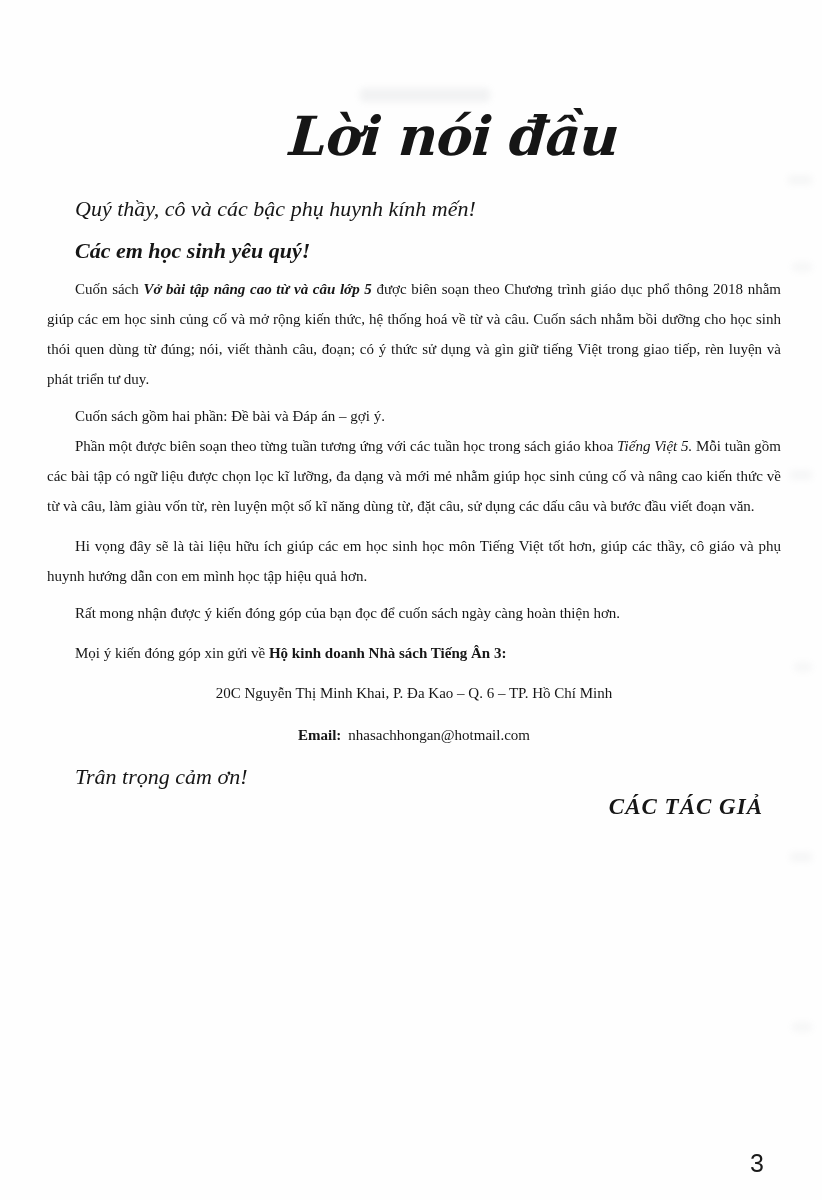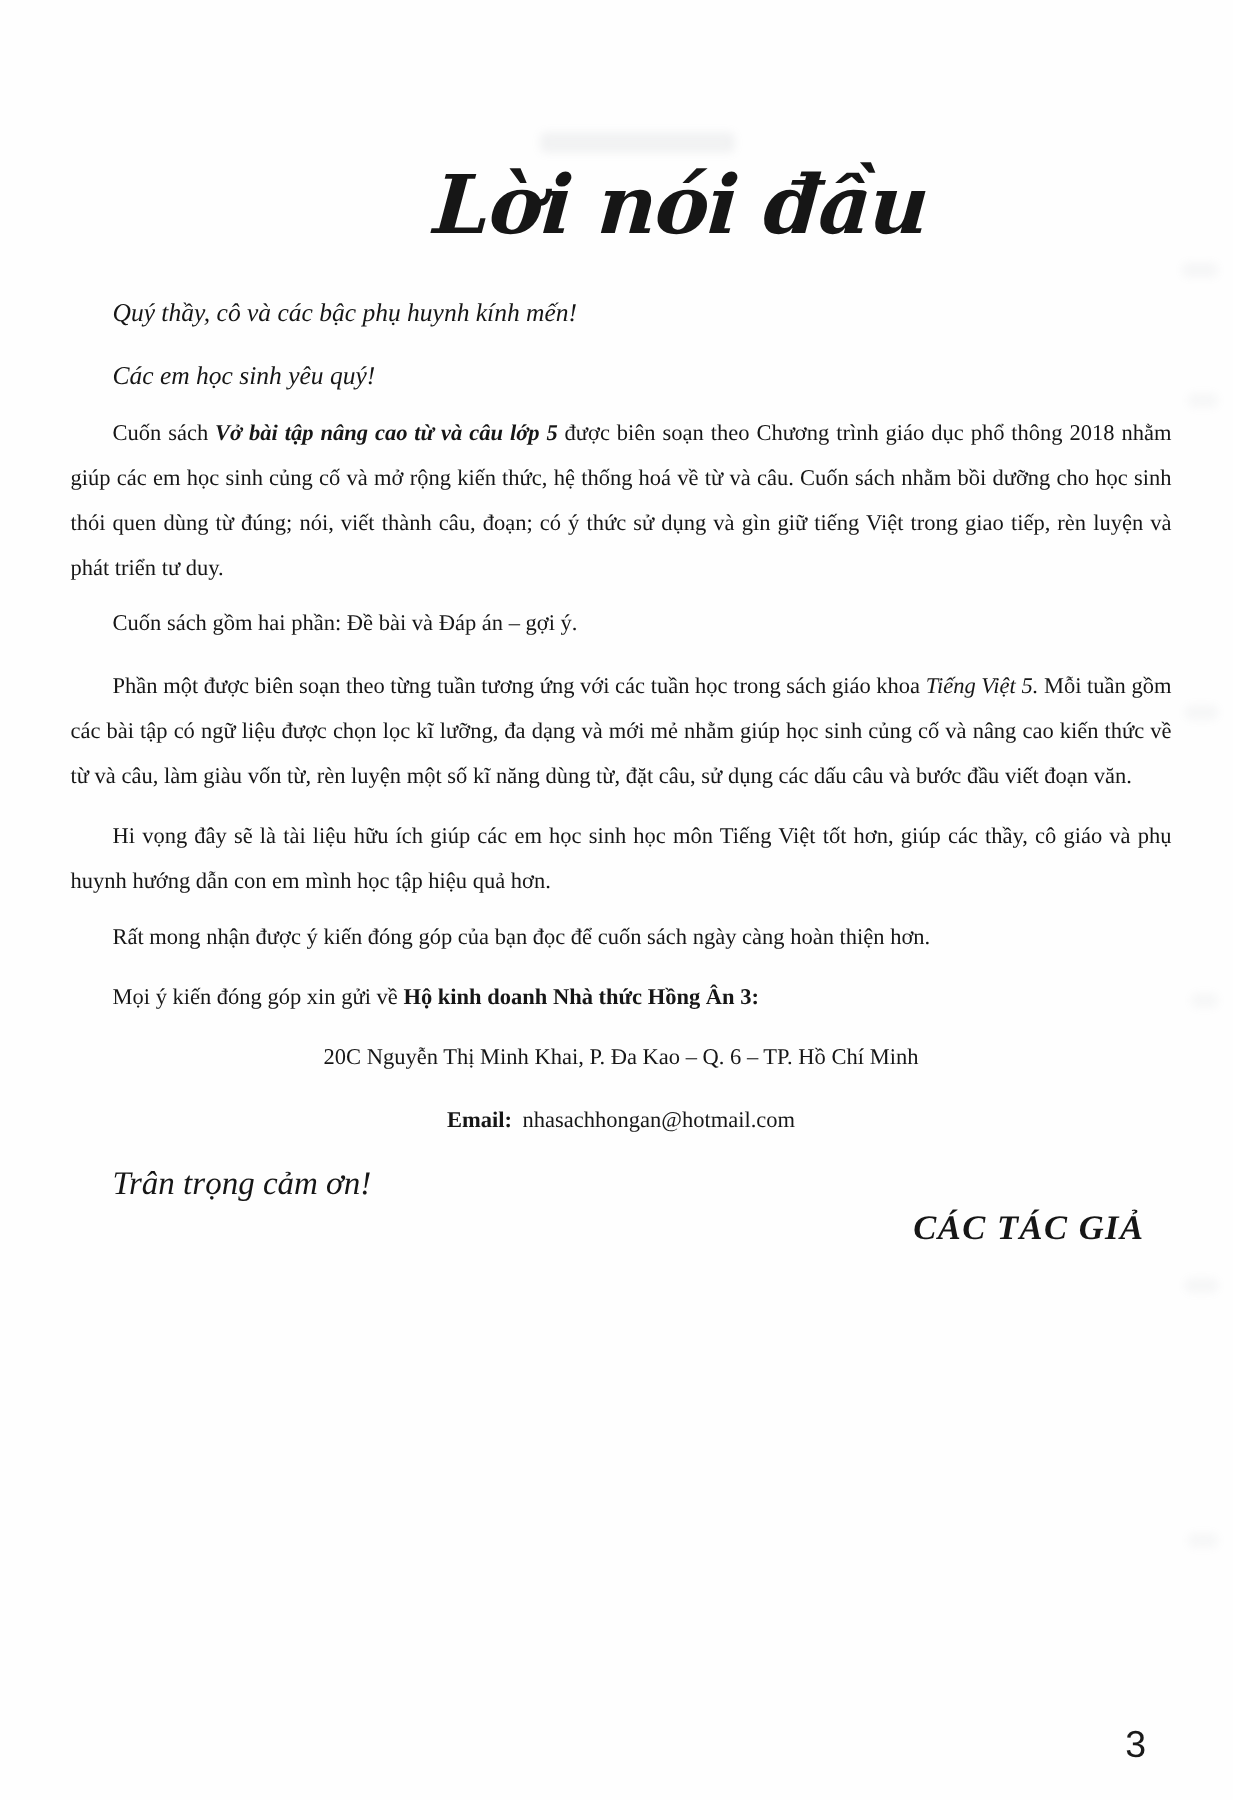--- a/index.html
+++ b/index.html
@@ -27,31 +27,31 @@
     letter-spacing:-1px;
   }
   p{
     margin:0;
     font-size:15px;
     line-height:30px;
   }
   .greet{
     font-style:italic;
     text-indent:28px;
-    font-size:17px;
+    font-size:22px;
   }
   .greet.first{margin-top:22px;}
-  .greet.second{margin-top:12px;}
+  .greet.second{margin-top:12px;font-weight:bold;}
   .body{
     text-align:justify;
     text-indent:28px;
   }
   .m8{margin-top:8px;}
   .m7{margin-top:7px;}
-  .m12{margin-top:12px;}
+  .m12{}
   .m5{margin-top:5px;}
   .m10{margin-top:10px;}
   .book-title{font-weight:bold;font-style:italic;}
   .center-line{text-align:center;margin-top:10px;}
   .center-line.email{margin-top:12px;}
   .email-value{margin-left:7px;}
   .closing{
     font-style:italic;
     text-indent:28px;
     margin-top:12px;
@@ -112,21 +112,21 @@
 
     <p class="body m7">Cuốn sách gồm hai phần: Đề bài và Đáp án – gợi ý.</p>
 
     <p class="body m12"><span>Phần một được biên soạn theo từng tuần tương ứng với các tuần học trong sách giáo khoa </span><em>Tiếng Việt 5.</em><span> Mỗi tuần gồm các bài tập có ngữ liệu được chọn lọc kĩ lưỡng, đa dạng và mới mẻ nhằm giúp học sinh củng cố và nâng cao kiến thức về từ và câu, làm giàu vốn từ, rèn luyện một số kĩ năng dùng từ, đặt câu, sử dụng các dấu câu và bước đầu viết đoạn văn.</span></p>
 
 
     <p class="body m10">Hi vọng đây sẽ là tài liệu hữu ích giúp các em học sinh học môn Tiếng Việt tốt hơn, giúp các thầy, cô giáo và phụ huynh hướng dẫn con em mình học tập hiệu quả hơn.</p>
 
     <p class="body m7">Rất mong nhận được ý kiến đóng góp của bạn đọc để cuốn sách ngày càng hoàn thiện hơn.</p>
 
-    <p class="body m10"><span>Mọi ý kiến đóng góp xin gửi về </span><strong>Hộ kinh doanh Nhà thức Hồng Ân 3:</strong></p>
+    <p class="body m10"><span>Mọi ý kiến đóng góp xin gửi về </span><strong>Hộ kinh doanh Nhà sách Tiếng Ân 3:</strong></p>
 
     <p class="center-line">20C Nguyễn Thị Minh Khai, P. Đa Kao – Q. 6 – TP. Hồ Chí Minh</p>
 
     <p class="center-line email"><strong>Email:</strong><span class="email-value">nhasachhongan@hotmail.com</span></p>
 
     <p class="closing">Trân trọng cảm ơn!</p>
 
     <p class="authors">CÁC TÁC GIẢ</p>
 
   </div>

